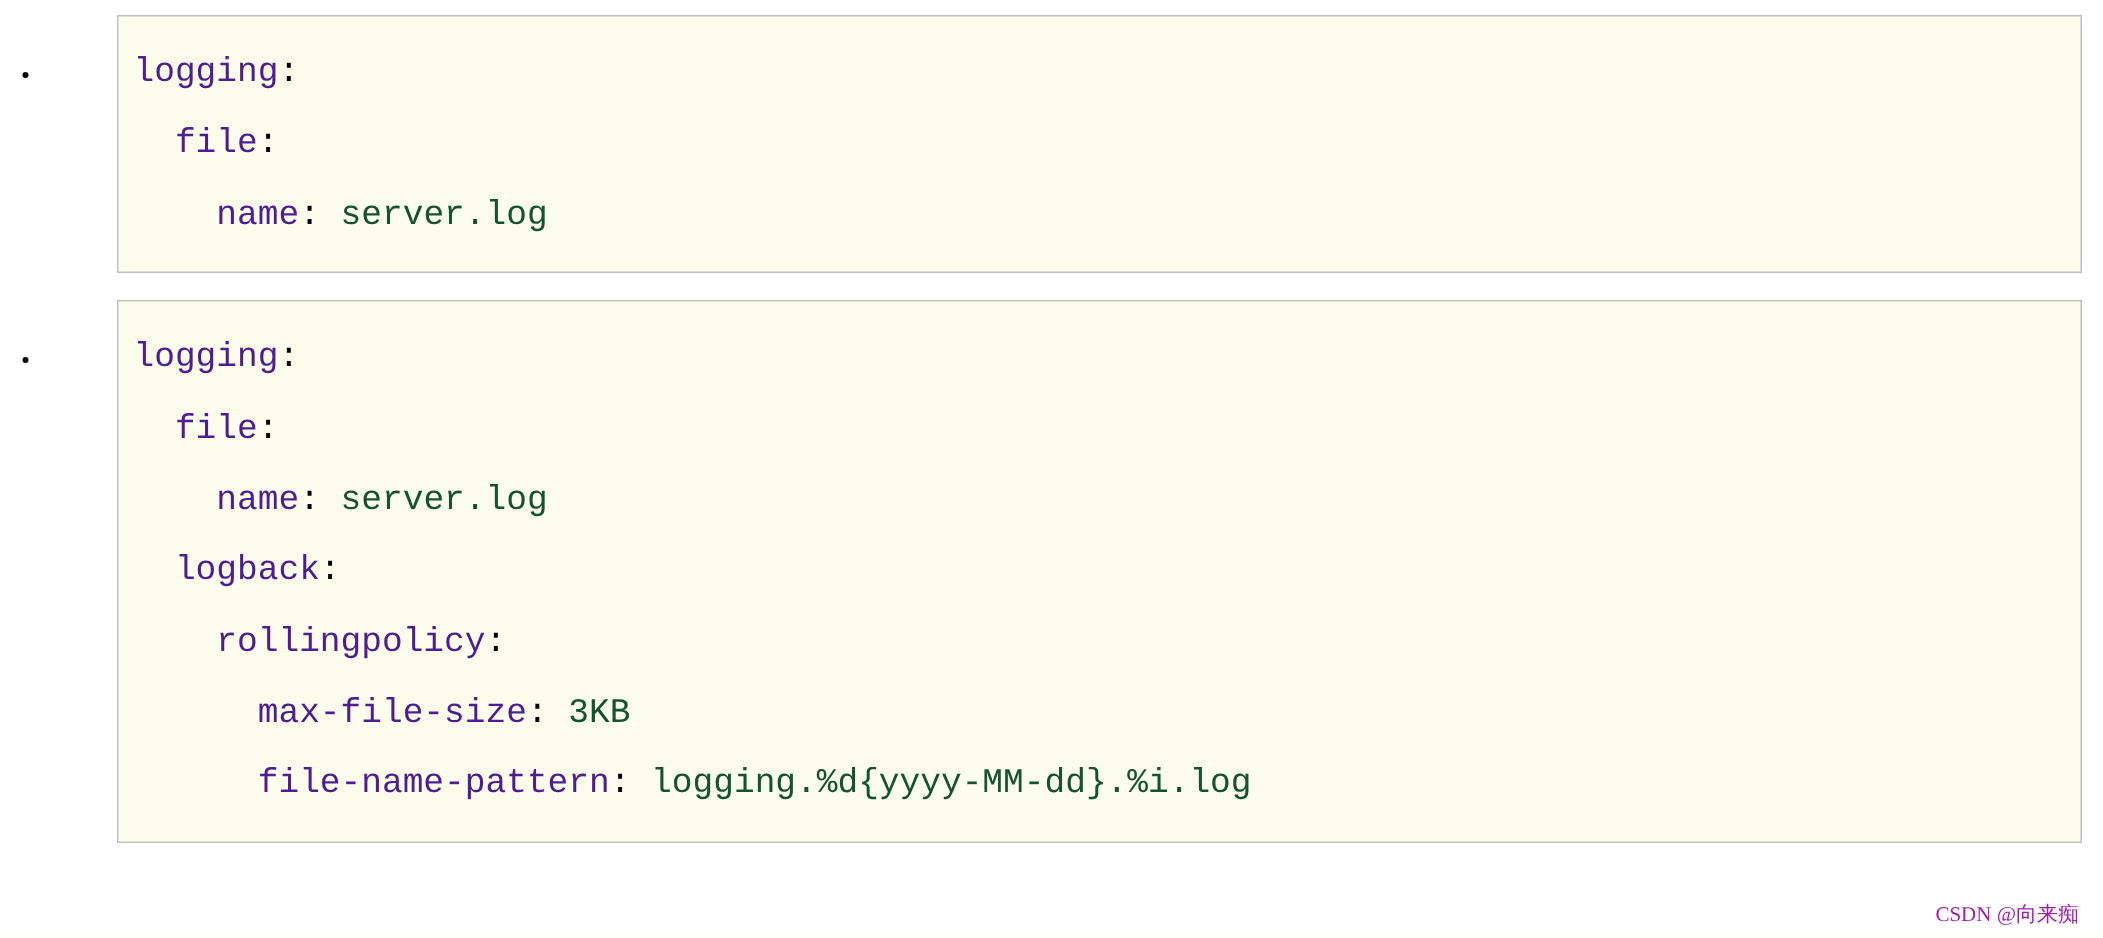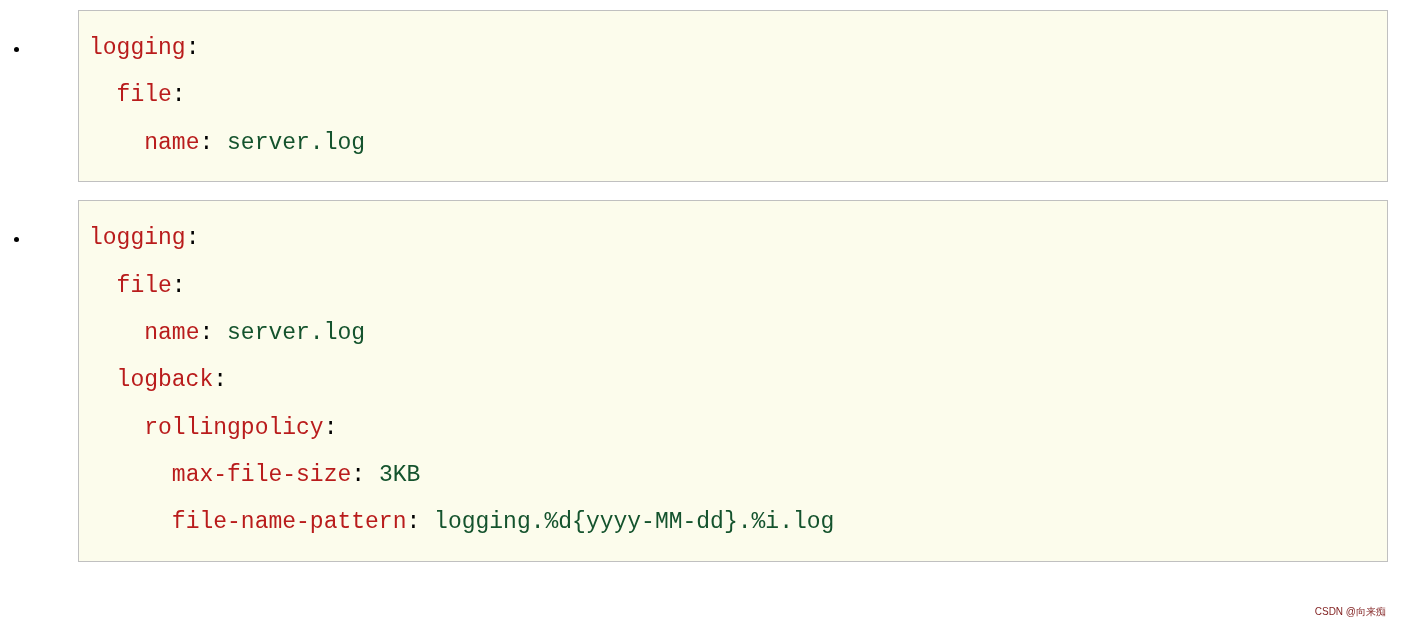--- a/index.html
+++ b/index.html
@@ -38,32 +38,32 @@
       background: #fcfcec;
       border: 1px solid #c0c0c0;
       padding: 14px 10px;
       font-family: Consolas, "Courier New", monospace;
       font-size: 23px;
       line-height: 2.06;
       white-space: pre;
       color: #000000;
     }
     .key {
-      color: #b91c1c;
+      color: #4c1d95;
     }
     .val {
       color: #14532d;
     }
     .watermark {
       position: absolute;
       bottom: 6px;
       right: 16px;
-      font-size: 10px;
-      color: #7f1d1d;
-      font-family: Liberation Sans, sans-serif;
+      font-size: 14px;
+      color: #a21caf;
+      font-family: Liberation Serif, serif;
     }
   </style>
 </head>
 <body>
 
 <ul class="bullet-list">
   <li class="bullet-item">
     <div class="code-wrap">
       <div class="code-block"><span class="key">logging</span>:
   <span class="key">file</span>:

